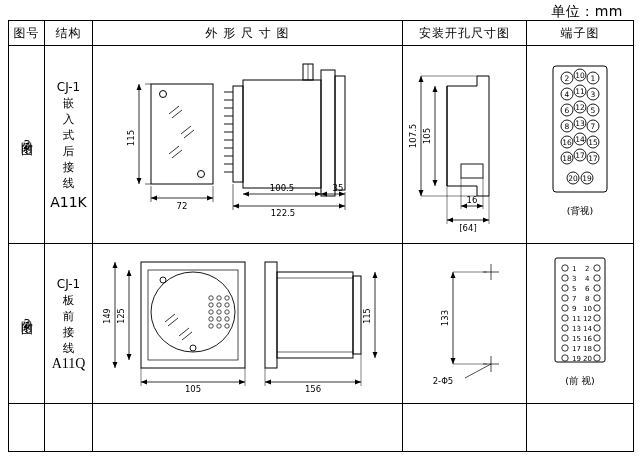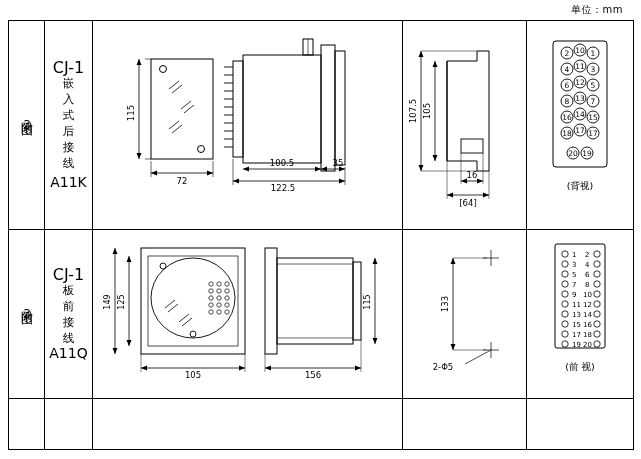--- a/index.html
+++ b/index.html
@@ -18,21 +18,21 @@
   #page {
     position: absolute;
     left: 0; top: 0;
     width: 641px;
     height: 459px;
   }
   .unit-note {
     position: absolute;
     right: 18px;
     top: 3px;
-    font-size: 10px;
+    font-size: 14px;
     letter-spacing: 0.5px;
     text-align: center;
   }
   table.main {
     position: absolute;
     left: 8px;
     top: 20px;
     width: 625px;
     height: 430px;
     border-collapse: collapse;
@@ -68,21 +68,21 @@
     font-size: 12px;
     line-height: 1.1;
     display: inline-block;
   }
   .struct {
     font-size: 11.5px;
     line-height: 15px;
     padding: 4px 0;
   }
   .struct .big {
-    font-size: 16px;
+    font-size: 12px;
   }
   .struct .code {
     font-size: 14px;
   }
   svg { display: block; }
   .svgholder {
     position: relative;
     width: 100%;
     height: 100%;
   }
@@ -102,20 +102,27 @@
 
   <table class="main">
     <colgroup>
       <col class="col-tu">
         <col class="col-jg">
         <col class="col-wx">
         <col class="col-ak">
         <col class="col-dz">
     </colgroup>
     <tbody>
+        <tr>
+      <th class="hdr">图号</th>
+      <th class="hdr">结构</th>
+      <th class="hdr">外 形 尺 寸 图</th>
+      <th class="hdr">安装开孔尺寸图</th>
+      <th class="hdr">端子图</th>
+    </tr>
 
     <tr class="row-a">
       <td>
         <span class="vtext">附图3</span>
       </td>
       <td>
         <div class="struct">
           <div class="big">CJ-1</div>
           <div style="line-height:16px;">
             <span style="display:block;">嵌</span>
@@ -306,21 +313,21 @@
       </td>
       <td>
         <div class="struct">
           <div class="big">CJ-1</div>
           <div style="line-height:16px;">
             <span style="display:block;">板</span>
             <span style="display:block;">前</span>
             <span style="display:block;">接</span>
             <span style="display:block;">线</span>
           </div>
-          <div class="code" style="margin-top:0;">A11Q</div>
+          <div class="code" style="margin-top:0;font-family:Liberation Serif, serif;">A11Q</div>
         </div>
       </td>
 
       <td>
         <div class="svgholder">
           <svg width="308" height="158" viewBox="0 0 308 158">
 
             <rect x="48" y="18" width="104" height="106" fill="none" stroke="#000" stroke-width="1"></rect>
             <rect x="55" y="26" width="90" height="90" fill="none" stroke="#000" stroke-width="0.7"></rect>
             <ellipse cx="100" cy="68" rx="42" ry="40" fill="none" stroke="#000" stroke-width="0.9"></ellipse>

